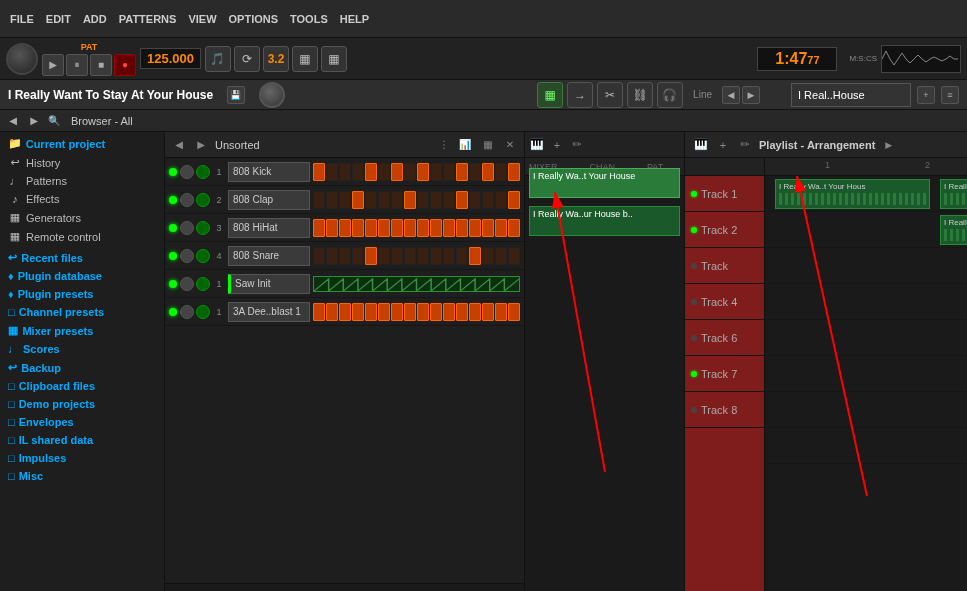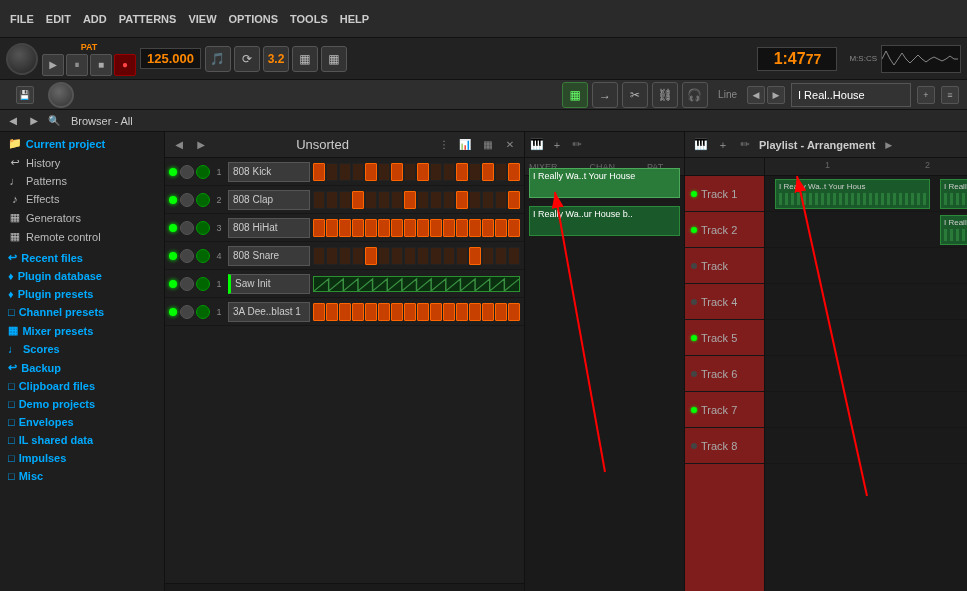--- a/index.html
+++ b/index.html
@@ -132,20 +132,21 @@
       font-size: 9px;
       border-radius: 2px;
     }
     .song-name-field {
       background: #333;
       border: 1px solid #555;
       color: #fff;
       padding: 1px 6px;
       font-size: 11px;
       width: 120px;
+      margin-left: 25px;
     }
     .pattern-knob {
       width: 26px; height: 26px;
       border-radius: 50%;
       background: radial-gradient(circle at 40% 35%, #666, #333);
       border: 2px solid #555;
       margin-left: 8px;
     }
 
     
@@ -229,23 +230,23 @@
       background: #252525;
       height: 26px;
       display: flex;
       align-items: center;
       padding: 0 6px;
       gap: 6px;
       border-bottom: 1px solid #111;
     }
     .seq-title {
       color: #ccc;
-      font-size: 13px;
+      font-size: 11px;
       flex: 1;
-      text-align: center;
+      text-align: left;
     }
     .seq-icon-btn {
       width: 16px; height: 16px;
       color: #888;
       display: flex; align-items: center; justify-content: center;
       cursor: pointer;
       font-size: 10px;
     }
     #seq-tracks {
       flex: 1;
@@ -523,33 +524,34 @@
 
   <div class="transport-icons">
     <div class="icon-btn">🎵</div>
     <div class="icon-btn">⟳</div>
     <div class="icon-btn" style="color:#f80;font-weight:bold;">3.2</div>
     <div class="icon-btn">▦</div>
     <div class="icon-btn">▦</div>
   </div>
 
   <div class="time-display">
-    <span>1:47</span><span style="font-size:14px;">77</span>
+    <span>1:47</span><span style="font-size:11px;">77</span>
   </div>
   <div style="display:flex;flex-direction:column;align-items:flex-end;margin-left:8px;">
     <span style="color:#888;font-size:8px;">M:S:CS</span>
   </div>
   <div class="waveform-display">
     <svg width="78" height="24" viewBox="0 0 78 24">
       <polyline points="0,12 4,4 8,12 12,18 16,12 20,6 24,12 28,16 32,12 36,8 40,12 44,15 48,12 52,10 56,12 60,14 64,12 68,9 72,12 76,12" fill="none" stroke="#888" stroke-width="1"></polyline>
     </svg>
   </div>
 </div>
 
 <div id="song-title-bar">
+  <span class="song-title">I Really Want To Stay At Your House</span>
   <div class="title-controls">
     <div class="small-btn">💾</div>
   </div>
   <div class="pattern-knob"></div>
   <div style="display:flex;gap:4px;align-items:center;margin-left:auto;">
     <div class="icon-btn" style="background:#2a4a2a;border-color:#3a7a3a;color:#6f6;">▦</div>
     <div class="icon-btn">→</div>
     <div class="icon-btn">✂</div>
     <div class="icon-btn">⛓</div>
     <div class="icon-btn">🎧</div>
@@ -884,24 +886,20 @@
         </div>
         <div class="track-label">
           <div class="track-led-pl" style="background:#444;box-shadow:none;"></div>
           <span>Track</span>
         </div>
         <div class="track-label">
           <div class="track-led-pl" style="background:#444;box-shadow:none;"></div>
           <span>Track 4</span>
         </div>
         <div class="track-label">
-          <div class="track-led-pl" style="background:#0f0;box-shadow: 0 0 3px #0f0;"></div>
-          <span>Track 5</span>
-        </div>
-        <div class="track-label">
           <div class="track-led-pl" style="background:#444;box-shadow:none;"></div>
           <span>Track 6</span>
         </div>
         <div class="track-label">
           <div class="track-led-pl" style="background:#0f0;box-shadow: 0 0 3px #0f0;"></div>
           <span>Track 7</span>
         </div>
         <div class="track-label">
           <div class="track-led-pl" style="background:#444;box-shadow:none;"></div>
           <span>Track 8</span>

